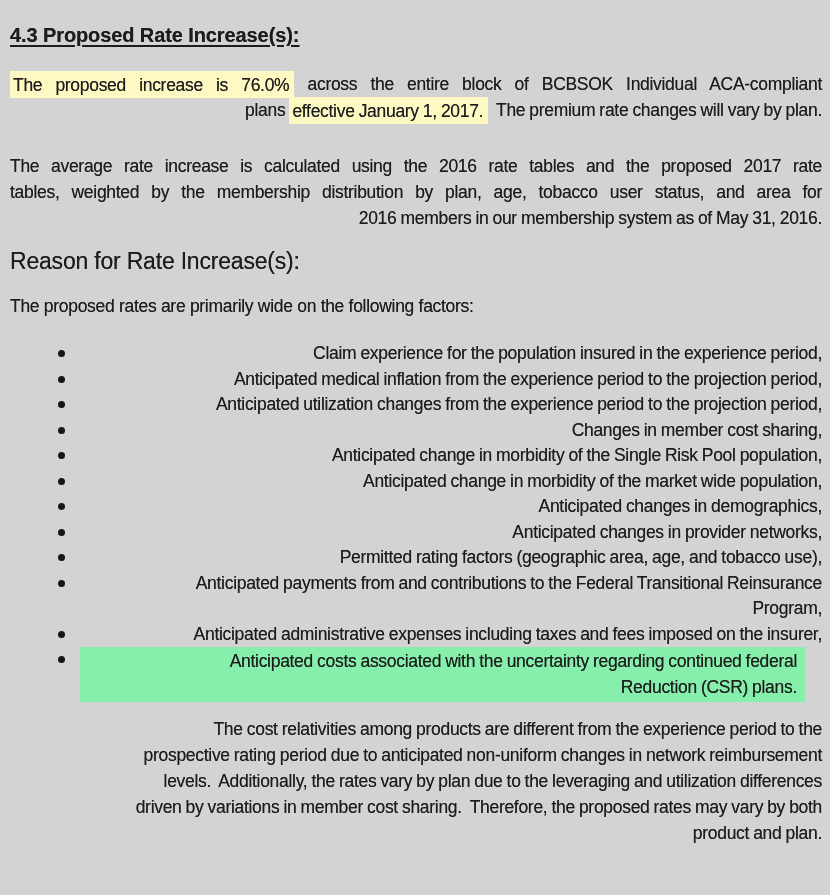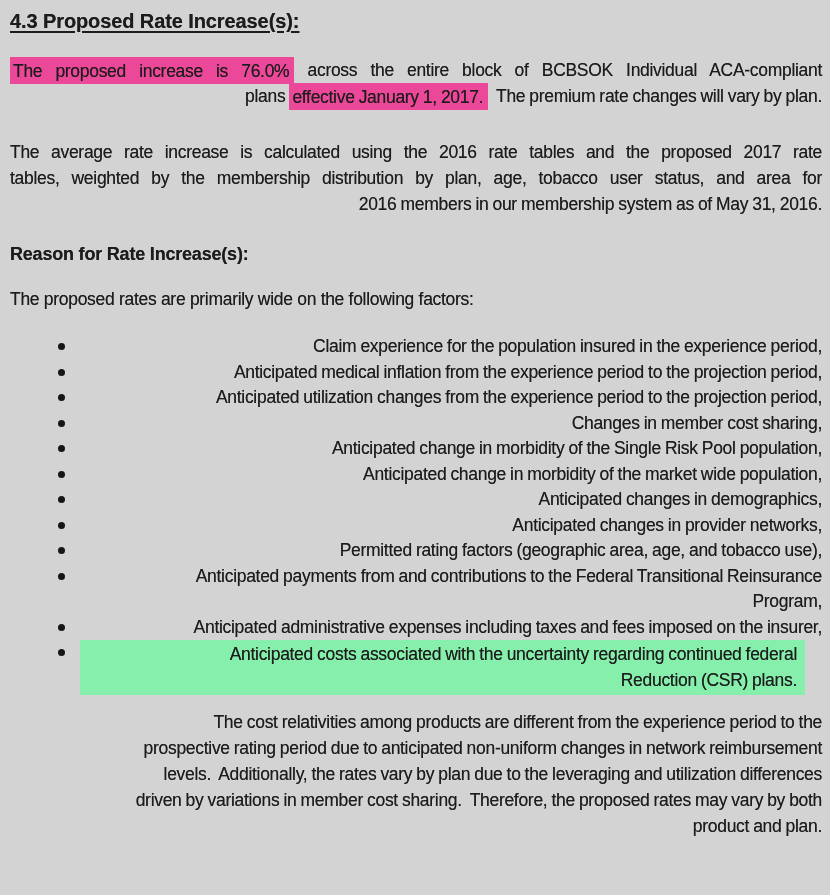--- a/index.html
+++ b/index.html
@@ -11,21 +11,21 @@
     width: 830px;
     height: 895px;
     overflow: hidden;
     font-family: "Liberation Sans", sans-serif;
     color: #1c1c1c;
   }
   .page {
     width: 830px;
     height: 631px;
     box-sizing: border-box;
-    padding: 4px 8px 0 10px;
+    padding: 18px 8px 0 10px;
     background: #d3d3d3;
   }
   .heading {
     margin-top: 3px;
     font-size: 20px;
     line-height: 28px;
     font-weight: 700;
     letter-spacing: -0.1px;
     text-decoration: underline;
     text-decoration-thickness: 2px;
@@ -43,24 +43,24 @@
     text-align: right;
   }
   .line.just {
     white-space: nowrap;
     text-align: justify;
     text-align-last: justify;
   }
   .p1 { margin-top: 22px; }
   .p2 { margin-top: 30px; }
   .subheading {
-    margin-top: 24px;
-    font-size: 18px;
+    margin-top: 17px;
+    font-size: 23px;
     line-height: 26px;
-    font-weight: 700;
+    font-weight: 400;
     letter-spacing: -0.2px;
     text-shadow: 0 0 0.6px rgba(20,20,20,0.7);
   }
   .intro {
     margin-top: 19px;
     font-size: 17.5px;
     line-height: 26px;
     letter-spacing: -0.3px;
     text-shadow: 0 0 0.5px rgba(25,25,25,0.65);
   }
@@ -78,21 +78,21 @@
   }
   .bullet-lines { padding-left: 8px; }
   .bullet-lines.hl-box {
     background: #86efac;
     width: 725px;
     box-sizing: border-box;
     padding: 2px 8px 2px 8px;
   }
   .p3 { margin-top: 14px; }
   .hl {
-    background: #ec4899;
+    background: #fef9c3;
     padding: 3.5px 5px 3.5px 3px;
   }
 </style>
 </head>
 <body>
 
 <div class="page">
   <div class="heading">4.3 Proposed Rate Increase(s):</div>
 
   <div class="para p1">

